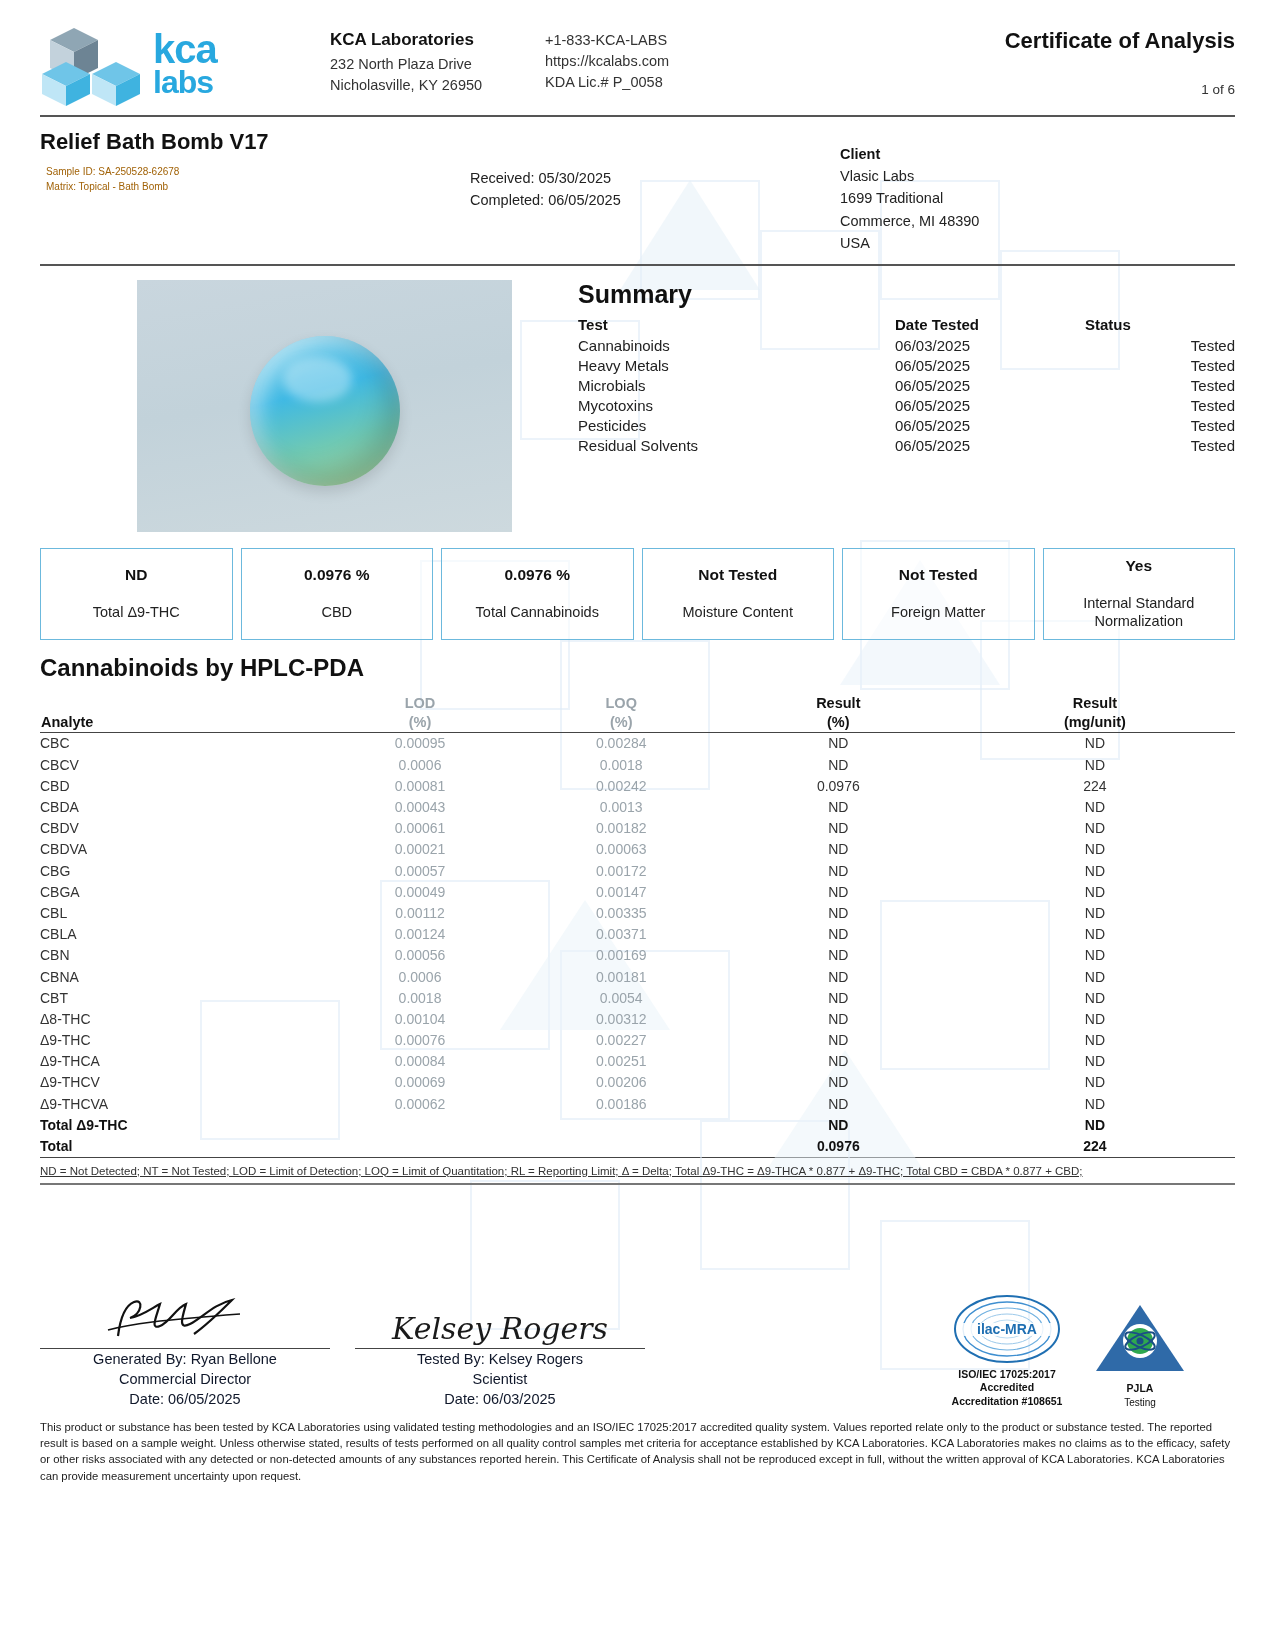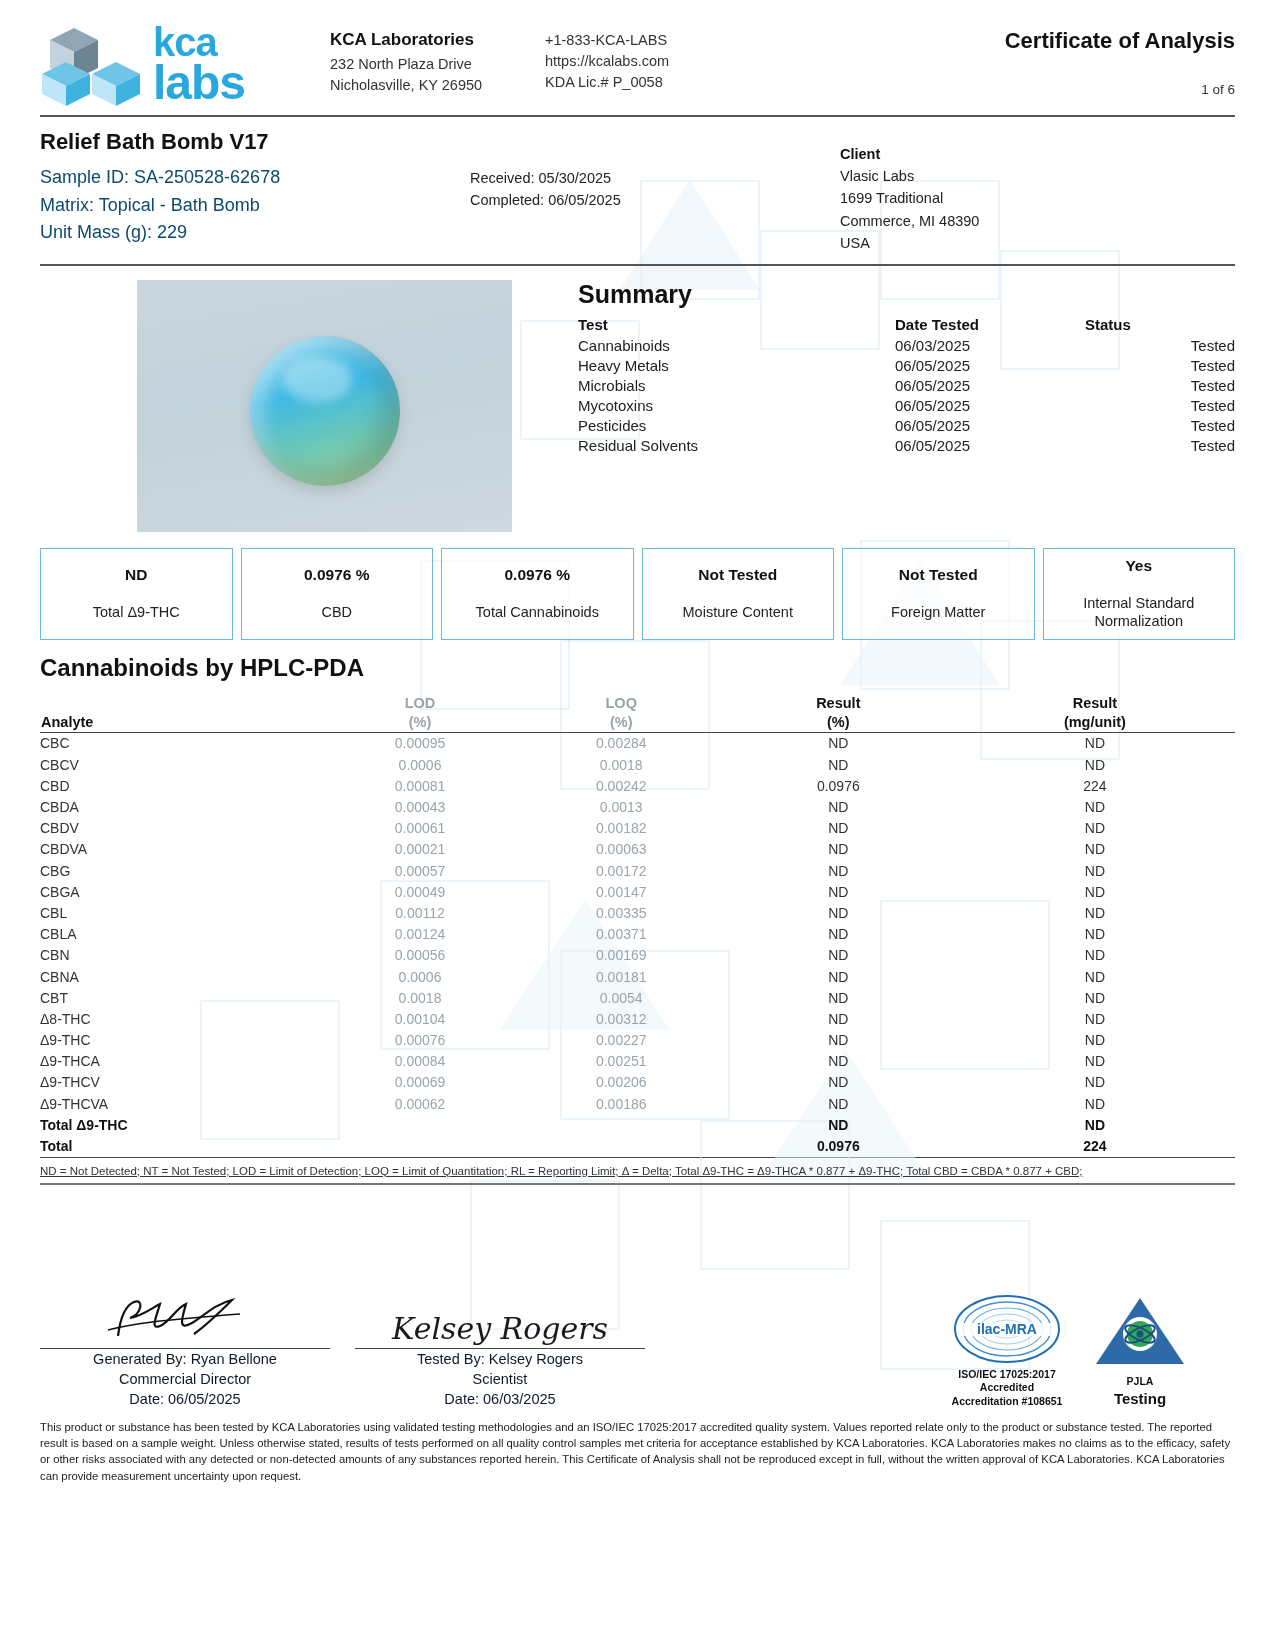--- a/index.html
+++ b/index.html
@@ -27,36 +27,36 @@
     width: 0; height: 0;
     opacity: .5;
   }
 
   
   .header { position: relative; z-index: 2; display: flex; align-items: flex-start; padding-top: 22px; }
   .logo-wrap { display: flex; align-items: center; width: 290px; }
   .logo-cubes { width: 105px; height: 85px; position: relative; margin-right: 8px; }
   .logo-text { line-height: .92; }
   .logo-kca { font-size: 40px; font-weight: bold; color: #28a8df; letter-spacing: -1px; }
-  .logo-labs { font-size: 48px; font-weight: bold; color: #28a8df; letter-spacing: -1px; }
+  .logo-labs { font-size: 32px; font-weight: bold; color: #28a8df; letter-spacing: -1px; }
 
   .lab-info { width: 215px; font-size: 14.5px; color: #333; line-height: 1.45; padding-top: 6px; }
   .lab-name { font-size: 17px; font-weight: bold; color: #111; margin-bottom: 1px; }
   .contact-info { width: 240px; font-size: 14.5px; color: #333; line-height: 1.45; padding-top: 8px; }
   .coa-block { flex: 1; text-align: right; padding-top: 6px; }
   .coa-title { font-size: 22px; font-weight: bold; color: #111; }
   .page-num { font-size: 13.5px; color: #333; margin-top: 28px; }
 
   .rule { height: 2px; background: #555; margin-top: 8px; position: relative; z-index: 2; }
 
   
   .sample { position: relative; z-index: 2; padding-top: 12px; display: flex; }
   .sample-left { width: 430px; }
   .sample-title { font-size: 22px; font-weight: bold; color: #111; margin-bottom: 9px; }
-  .sample-meta { font-size: 18px; line-height: 1.53; color: #0c4a6e; }
+  .sample-meta { font-size: 10px; line-height: 1.53; color: #a16207; margin-left: 6px; }
   .sample-mid { width: 370px; font-size: 14.5px; line-height: 1.53; color: #222; padding-top: 38px; }
   .sample-right { font-size: 14.5px; line-height: 1.53; color: #222; padding-top: 14px; }
   .client-label { font-weight: bold; color: #111; }
 
   
   .mid-section { position: relative; z-index: 2; display: flex; padding-top: 14px; }
   .prod-img {
     width: 375px; height: 252px; margin-left: 97px;
     background: linear-gradient(170deg,#c9d6de 0%, #c2d2da 45%, #cdd9de 100%);
     position: relative; overflow: hidden;
@@ -197,21 +197,20 @@
   </div>
 
   <div class="rule"></div>
 
   <div class="sample">
     <div class="sample-left">
       <div class="sample-title">Relief Bath Bomb V17</div>
       <div class="sample-meta">
         <div>Sample ID: SA-250528-62678</div>
         <div>Matrix: Topical - Bath Bomb</div>
-        <div>Unit Mass (g): 229</div>
       </div>
     </div>
     <div class="sample-mid">
       <div>Received: 05/30/2025</div>
       <div>Completed: 06/05/2025</div>
     </div>
     <div class="sample-right">
       <div class="client-label">Client</div>
       <div>Vlasic Labs</div>
       <div>1699 Traditional</div>
@@ -516,20 +515,20 @@
             <polygon points="46,4 90,70 2,70" fill="#2f6aa8"></polygon>
             <circle cx="46" cy="40" r="17" fill="#ffffff"></circle>
             <circle cx="46" cy="40" r="13" fill="#2fa84f"></circle>
             <ellipse cx="46" cy="40" rx="16" ry="6" fill="none" stroke="#1b4e86" stroke-width="2" transform="rotate(25 46 40)"></ellipse>
             <ellipse cx="46" cy="40" rx="16" ry="6" fill="none" stroke="#1b4e86" stroke-width="2" transform="rotate(-25 46 40)"></ellipse>
             <circle cx="46" cy="40" r="3.5" fill="#1b4e86"></circle>
           </svg>
         </div>
         <div class="ilac-text">
           <div>PJLA</div>
-          <div style="font-weight:bold;font-size:15px;">Testing</div>
+          <div style="font-weight:normal;font-size:10px;">Testing</div>
         </div>
       </div>
     </div>
   </div>
 
   <div class="disclaimer">This product or substance has been tested by KCA Laboratories using validated testing methodologies and an ISO/IEC 17025:2017 accredited quality system. Values reported relate only to the product or substance tested. The reported result is based on a sample weight. Unless otherwise stated, results of tests performed on all quality control samples met criteria for acceptance established by KCA Laboratories. KCA Laboratories makes no claims as to the efficacy, safety or other risks associated with any detected or non-detected amounts of any substances reported herein. This Certificate of Analysis shall not be reproduced except in full, without the written approval of KCA Laboratories. KCA Laboratories can provide measurement uncertainty upon request.</div>
 </div>
 
 </body></html>

